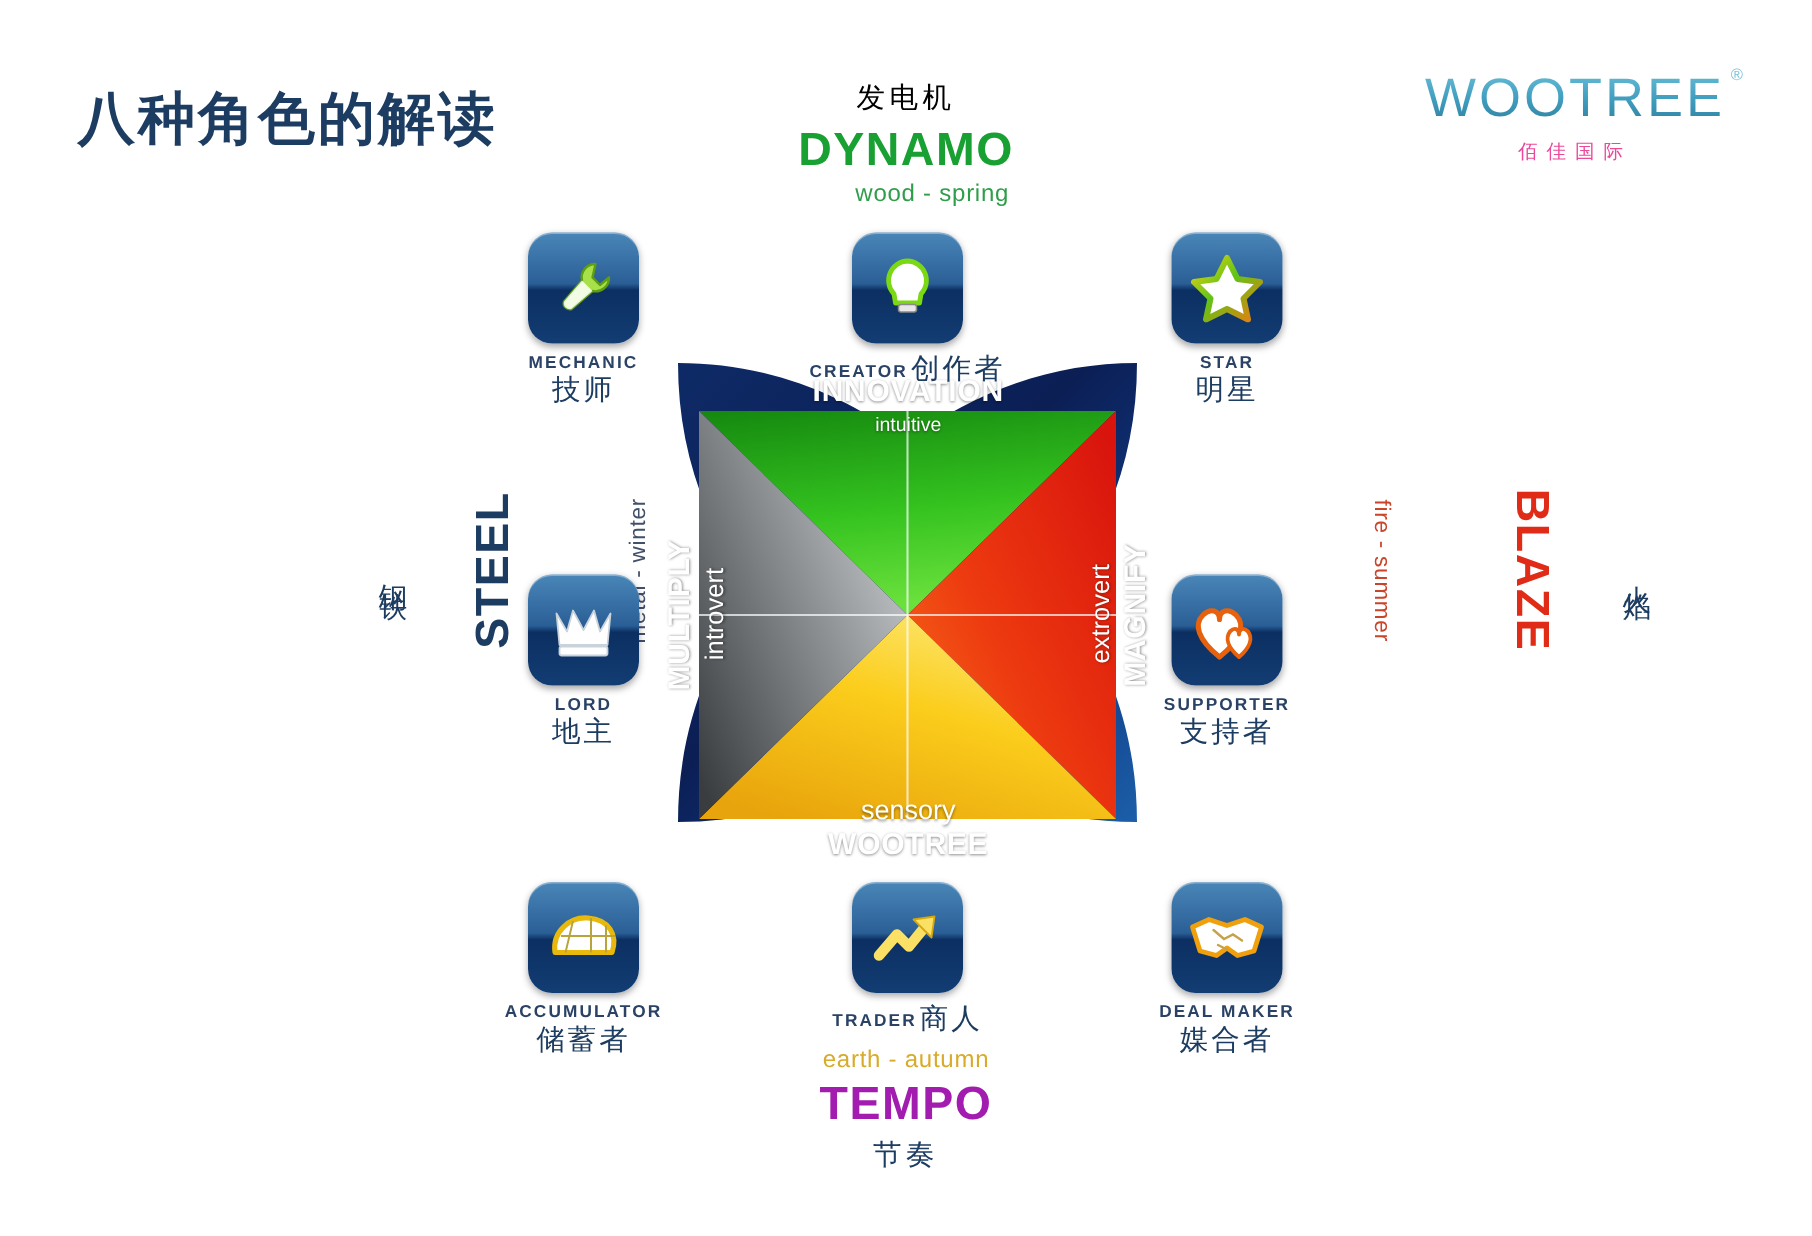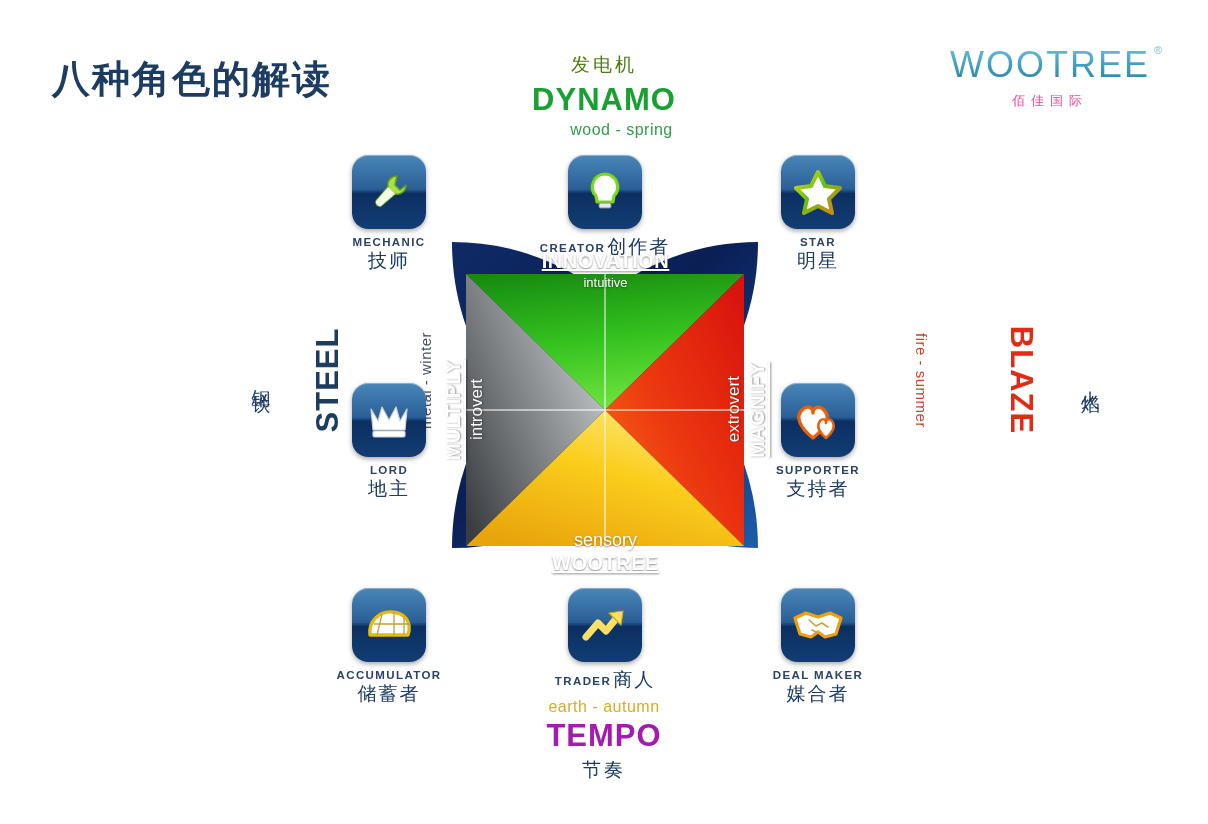--- a/index.html
+++ b/index.html
@@ -65,21 +65,21 @@
 
   
   .axis-label { position: absolute; white-space: nowrap; }
 
   
   #axis-dynamo {
     left: 0; right: 0; top: 52px;
     text-align: center;
   }
   #axis-dynamo .cn {
-    font-size: 19px; color: #4d7c0f; letter-spacing: 3px;
+    font-size: 19px; color: #000000; letter-spacing: 3px;
   }
   #axis-dynamo .en {
     font-size: 31px; font-weight: bold; color: #19a032; letter-spacing: 1px;
     margin-top: 4px;
   }
   #axis-dynamo .sub {
     font-size: 16px; color: #2f9e4a; margin-top: 3px; letter-spacing: .5px; padding-left: 35px;
   }
 
   
@@ -152,21 +152,21 @@
     left: 28px; top: 42px;
     width: 278px; height: 272px;
   }
   .quad-label {
     position: absolute;
     color: #ffffff;
     text-shadow: 0 1px 2px rgba(0,0,0,.45);
     white-space: nowrap;
     pointer-events: none;
   }
-  .quad-en { font-weight: bold; text-decoration: underline; }
+  .quad-en { font-weight: bold; }
 
   #q-innovation { left: 0; right: 0; top: 18px; text-align: center; }
   #q-innovation .quad-en { font-size: 20px; letter-spacing: .5px; }
   #q-innovation .quad-sub { font-size: 13px; margin-top: 2px; }
 
   #q-timing { left: 0; right: 0; bottom: 12px; text-align: center; }
   #q-timing .quad-sub { font-size: 18px; }
   #q-timing .quad-en { font-size: 20px; letter-spacing: .5px; margin-top: 1px; }
 
   #q-magnify {

